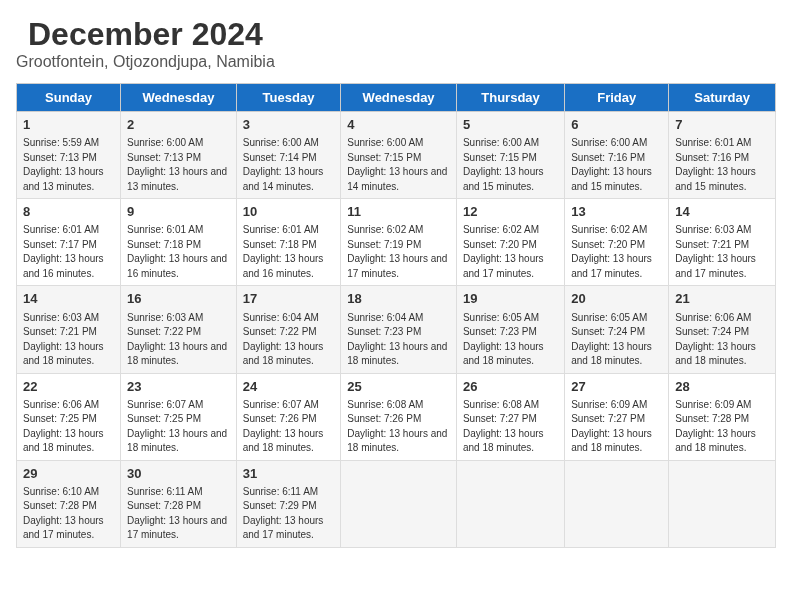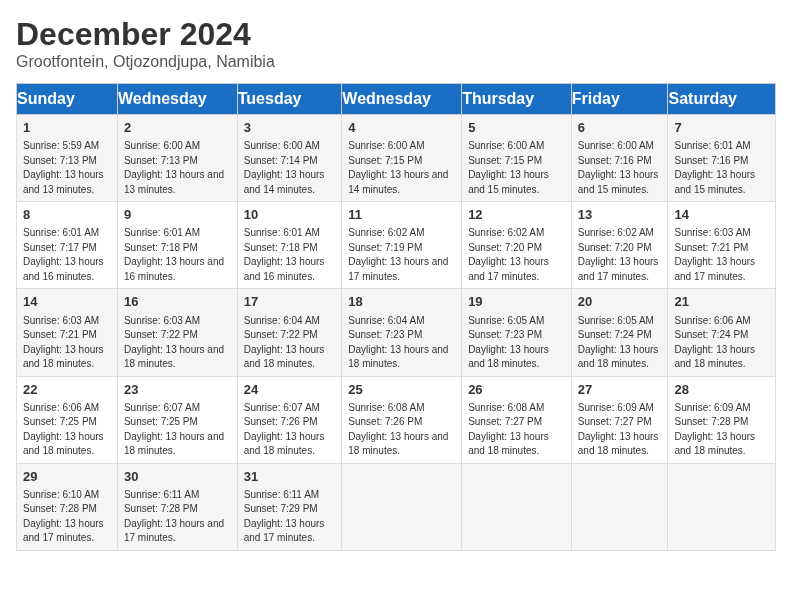--- a/index.html
+++ b/index.html
@@ -15,44 +15,44 @@
       justify-content: space-between;
       align-items: flex-start;
       margin-bottom: 12px;
     }
     .logo {
       display: flex;
       flex-direction: column;
       align-items: flex-start;
     }
     .title-area {
-      text-align: left;
+      text-align: center;
     }
     .main-title {
       font-size: 32px;
       font-weight: bold;
       color: #333;
     }
     .subtitle {
       font-size: 16px;
       color: #555;
     }
     table {
       width: 100%;
       border-collapse: collapse;
     }
     thead tr {
       background-color: #1a6fc4;
       color: #fff;
     }
     thead th {
       padding: 6px 0;
-      font-size: 16px;
+      font-size: 13px;
       font-weight: bold;
-      text-align: left;
+      text-align: center;
       border: 1px solid #ccc;
     }
     tbody tr {
       background-color: #fff;
     }
     tbody tr:nth-child(odd) {
       background-color: #f5f5f5;
     }
     tbody td {
       padding: 4px 6px;

